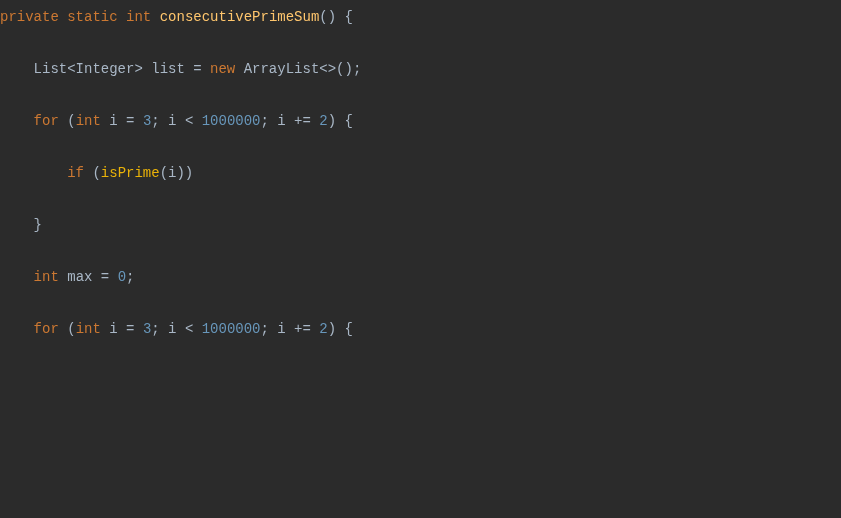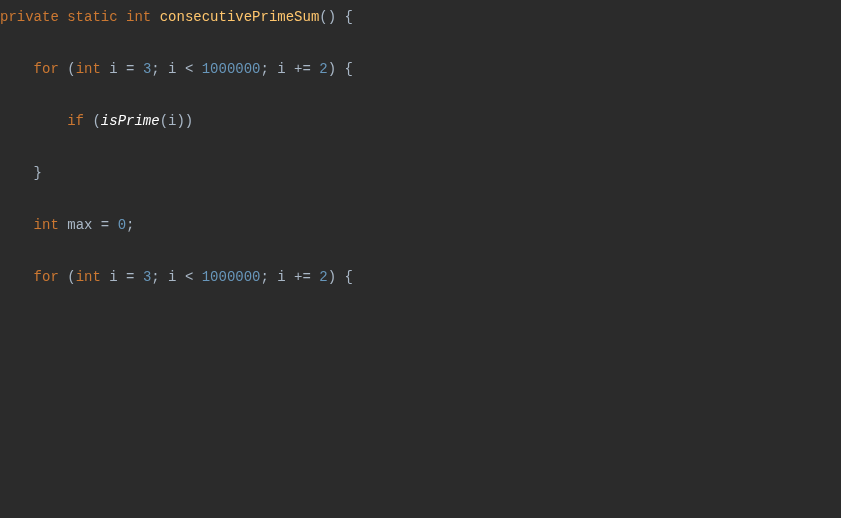--- a/index.html
+++ b/index.html
@@ -22,27 +22,28 @@
       font-family: inherit;
       white-space: pre;
       margin: 0;
     }
     .code-line {
       display: block;
       padding: 0;
     }
     .kw { color: #cc7832; }
     .method-decl { color: #ffc66d; }
-    .method-italic { color: #ffffff; font-style: italic; }
+    .method-italic { color: #eab308; }
     .num { color: #6897bb; }
   </style>
 </head>
 <body>
 
 <pre><span class="code-line"><span class="kw">private</span> <span class="kw">static</span> <span class="kw">int</span> <span class="method-decl">consecutivePrimeSum</span><span>() {</span></span>
+<span class="code-line">    <span>List&lt;Integer&gt; list = </span><span class="kw">new</span><span> ArrayList&lt;&gt;();</span></span>
 <span class="code-line">    <span class="kw">for</span><span> (</span><span class="kw">int</span><span> i = </span><span class="num">3</span><span>; i &lt; </span><span class="num">1000000</span><span>; i += </span><span class="num">2</span><span>) {</span></span>
 <span class="code-line">        <span class="kw">if</span><span> (</span><span class="method-italic">isPrime</span><span>(i))</span></span>
 <span class="code-line">    <span>}</span></span>
 <span class="code-line">    <span class="kw">int</span><span> max = </span><span class="num">0</span><span>;</span></span>
 <span class="code-line">    <span class="kw">for</span><span> (</span><span class="kw">int</span><span> i = </span><span class="num">3</span><span>; i &lt; </span><span class="num">1000000</span><span>; i += </span><span class="num">2</span><span>) {</span></span>
 
 
 
 
 

